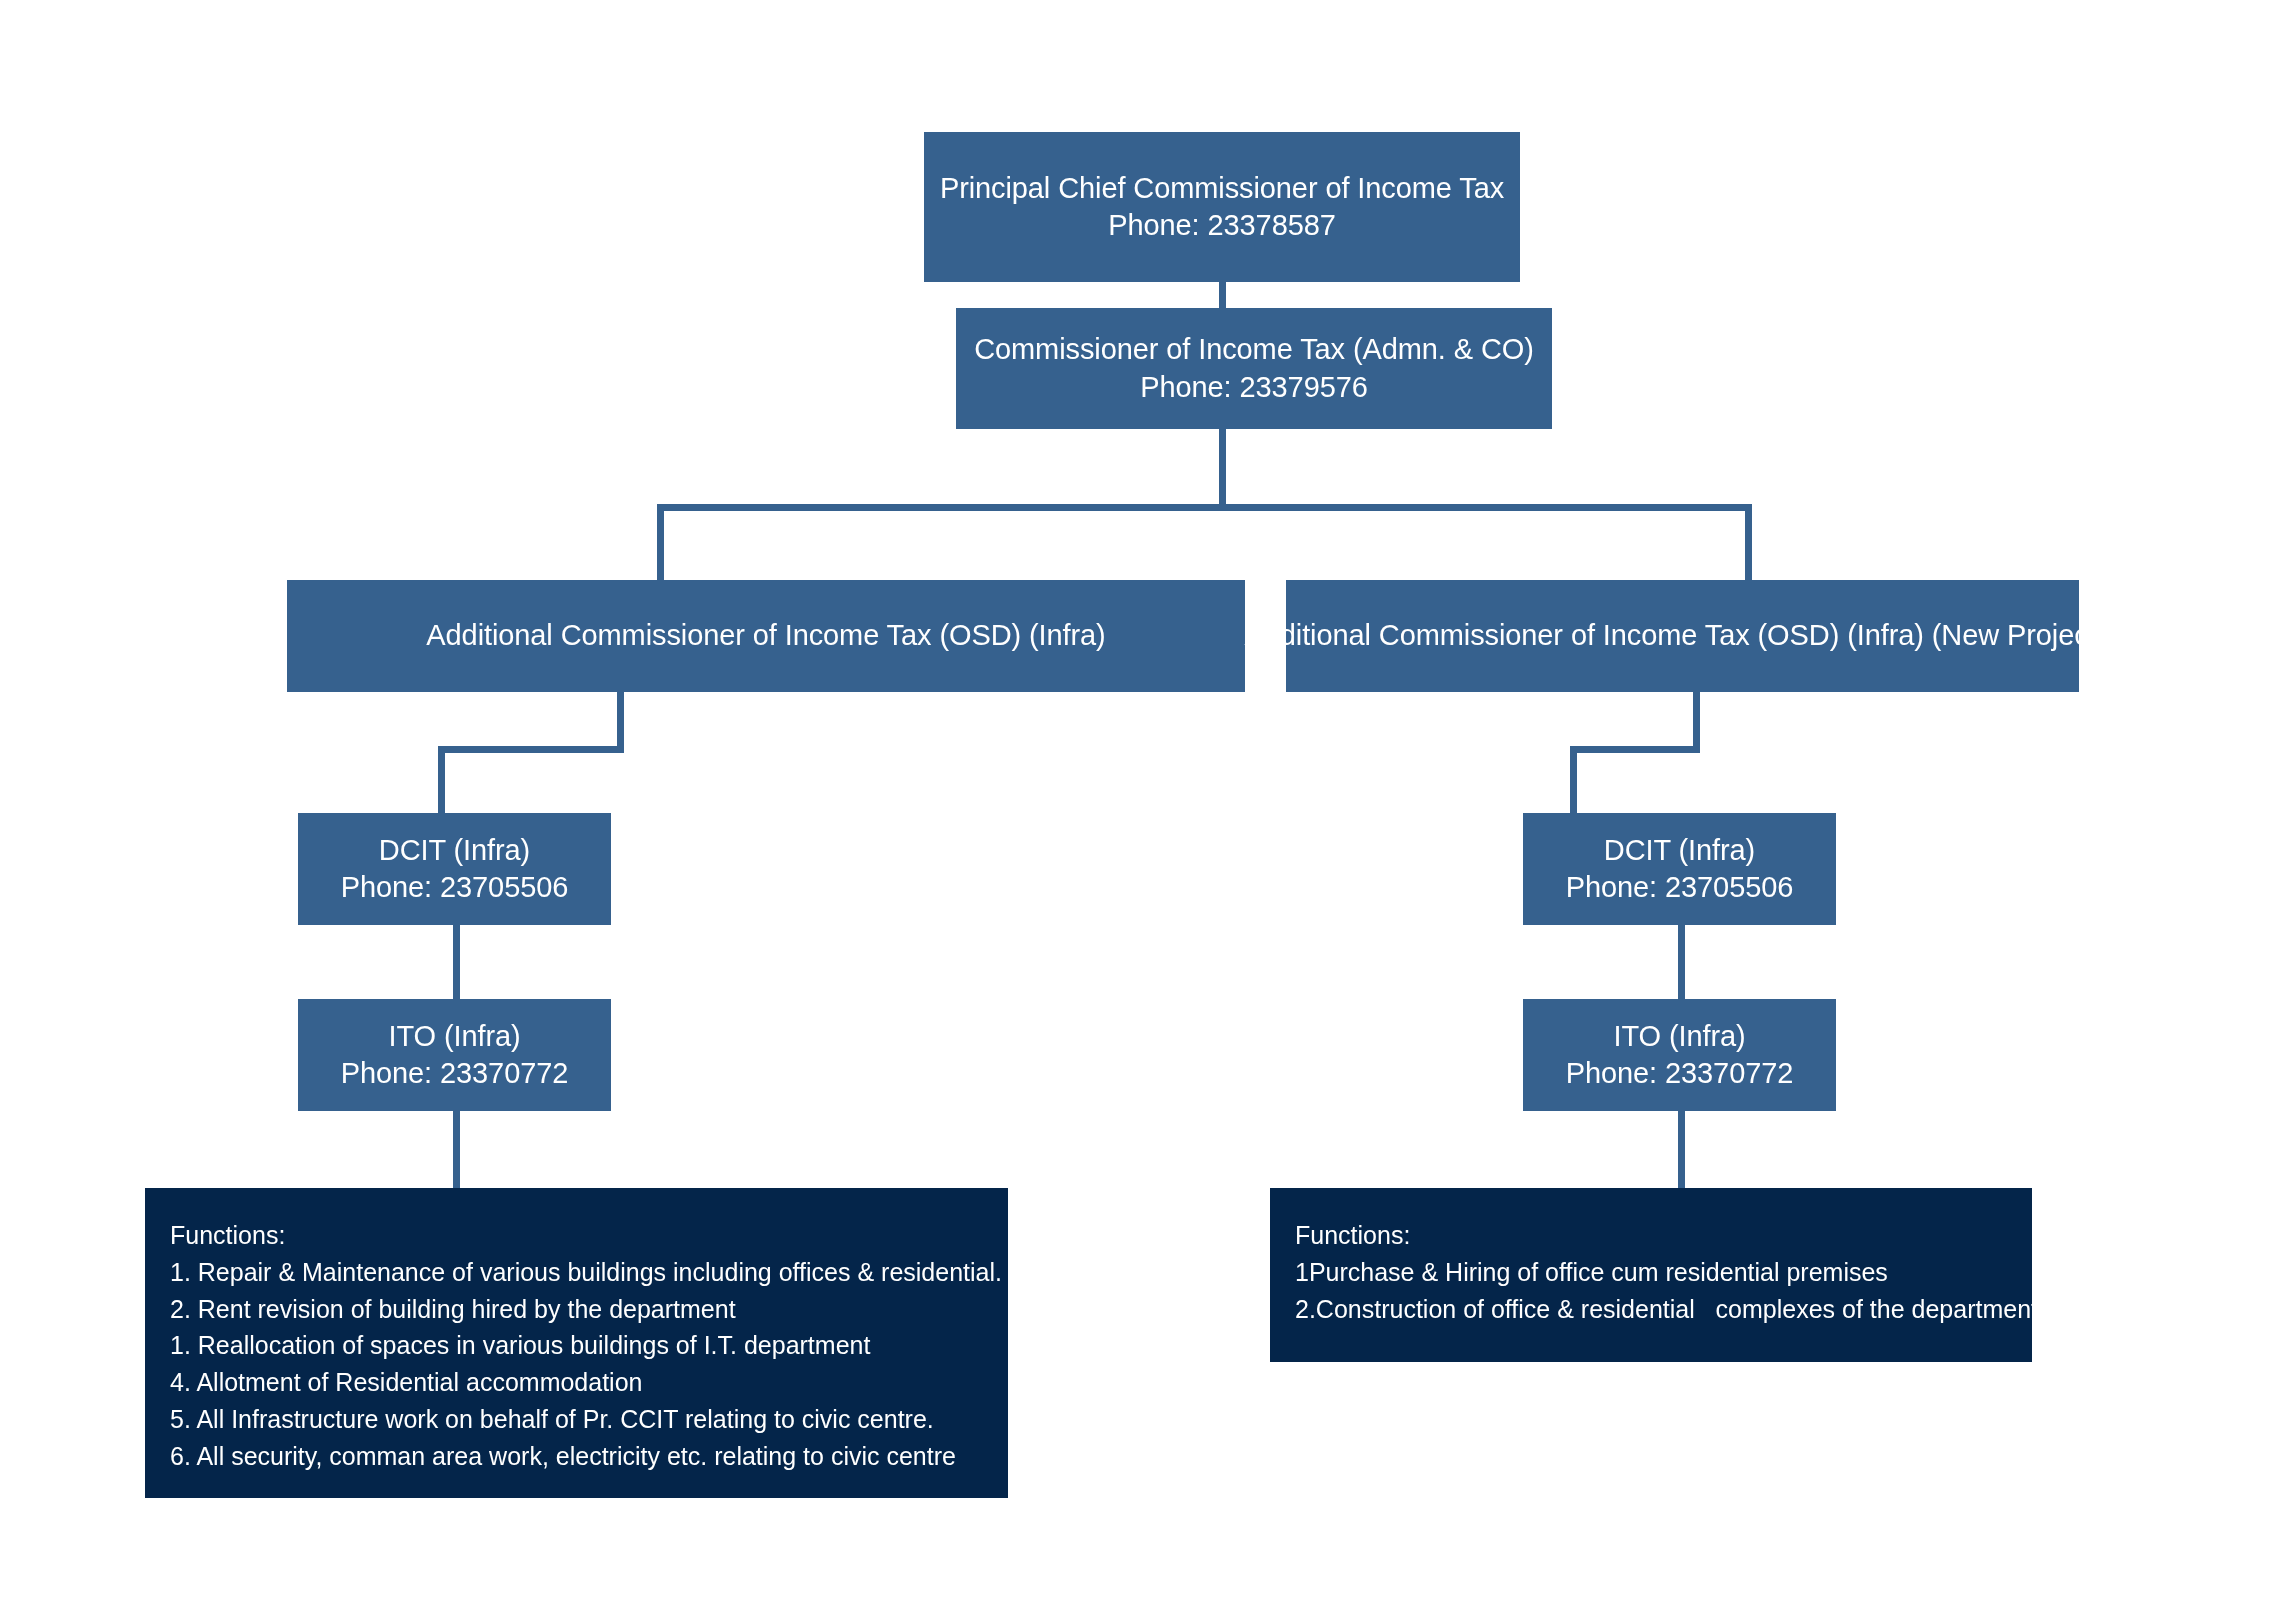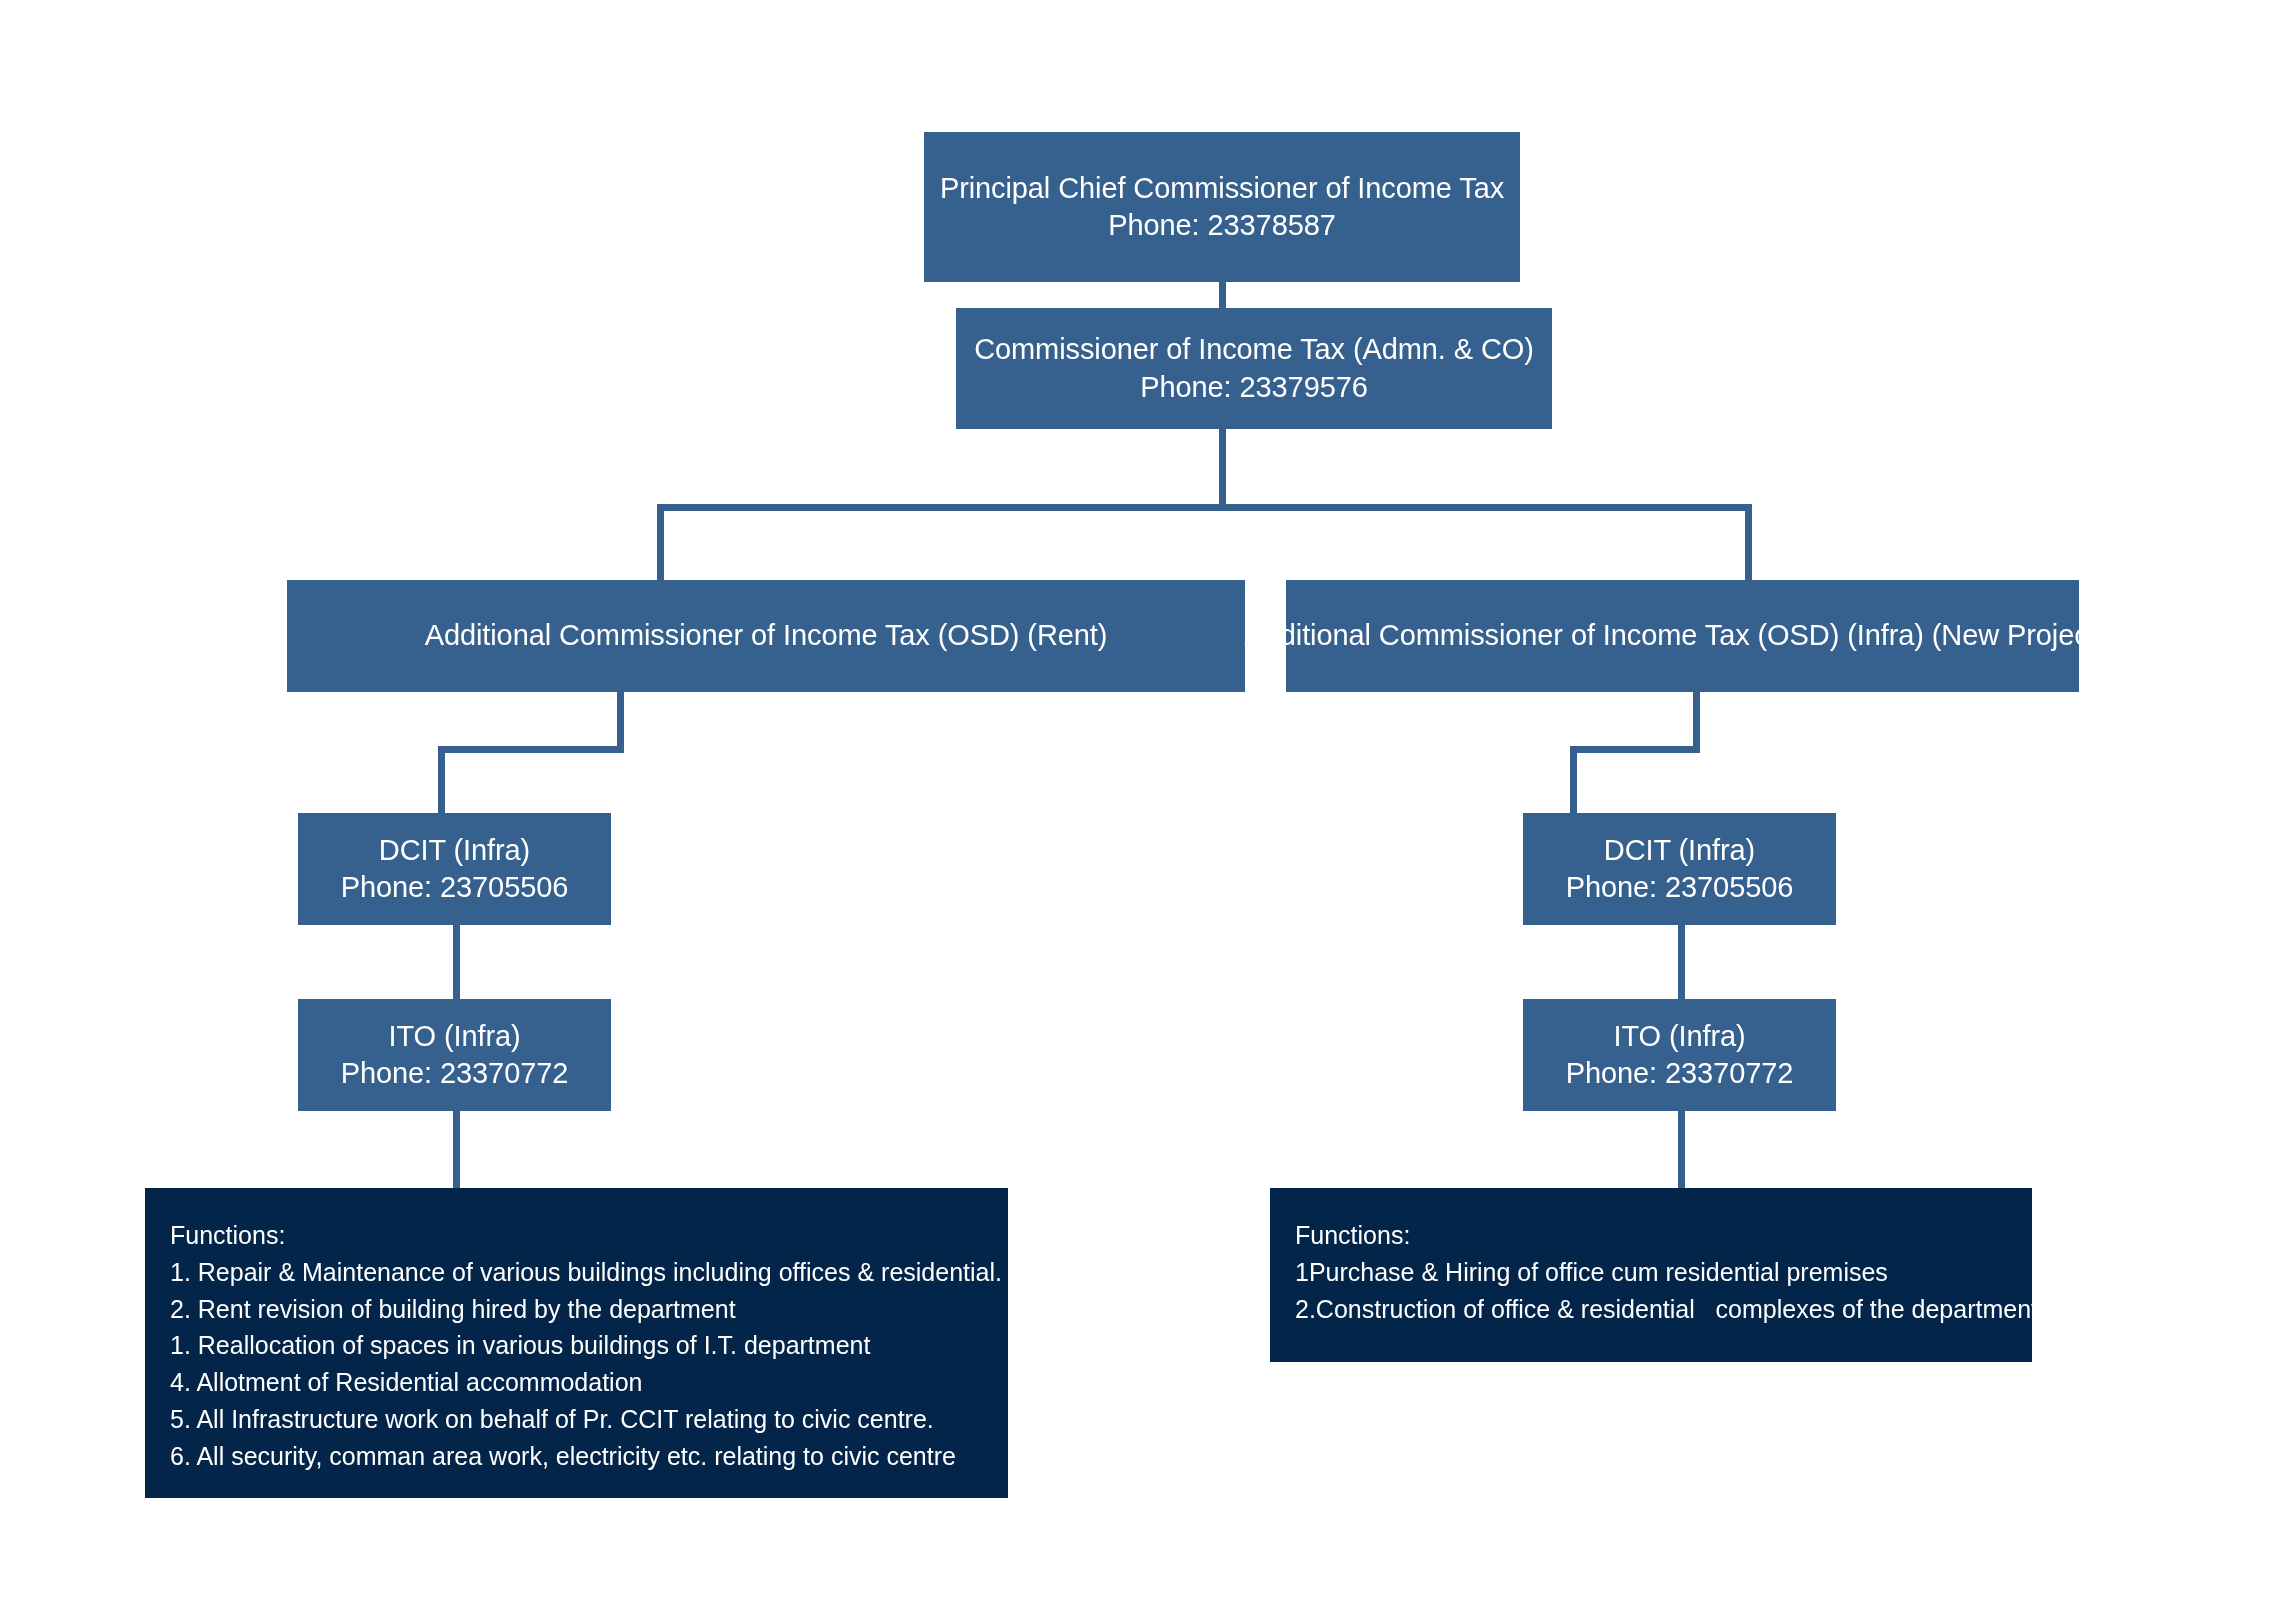--- a/index.html
+++ b/index.html
@@ -106,21 +106,21 @@
     <span class="line1">Principal Chief Commissioner of Income Tax</span>
     <span class="line2">Phone: 23378587</span>
   </div>
 
   <div class="node" style="left:924px; top:308px; width:596px; height:121px;margin-left:32px;">
     <span class="line1">Commissioner of Income Tax (Admn. &amp; CO)</span>
     <span class="line2">Phone: 23379576</span>
   </div>
 
   <div class="node" style="left:287px; top:580px; width:958px; height:112px;">
-    <span class="line1">Additional Commissioner of Income Tax (OSD) (Rent)</span>
+    <span class="line1">Additional Commissioner of Income Tax (OSD) (Infra)</span>
   </div>
 
   <div class="node" style="left:1286px; top:580px; width:793px; height:112px;">
     <span class="line1">Additional Commissioner of Income Tax (OSD) (Infra) (New Projects)</span>
   </div>
 
   <div class="node" style="left:298px; top:813px; width:313px; height:112px;">
     <span class="line1">DCIT (Infra)</span>
     <span class="line2">Phone: 23705506</span>
   </div>

